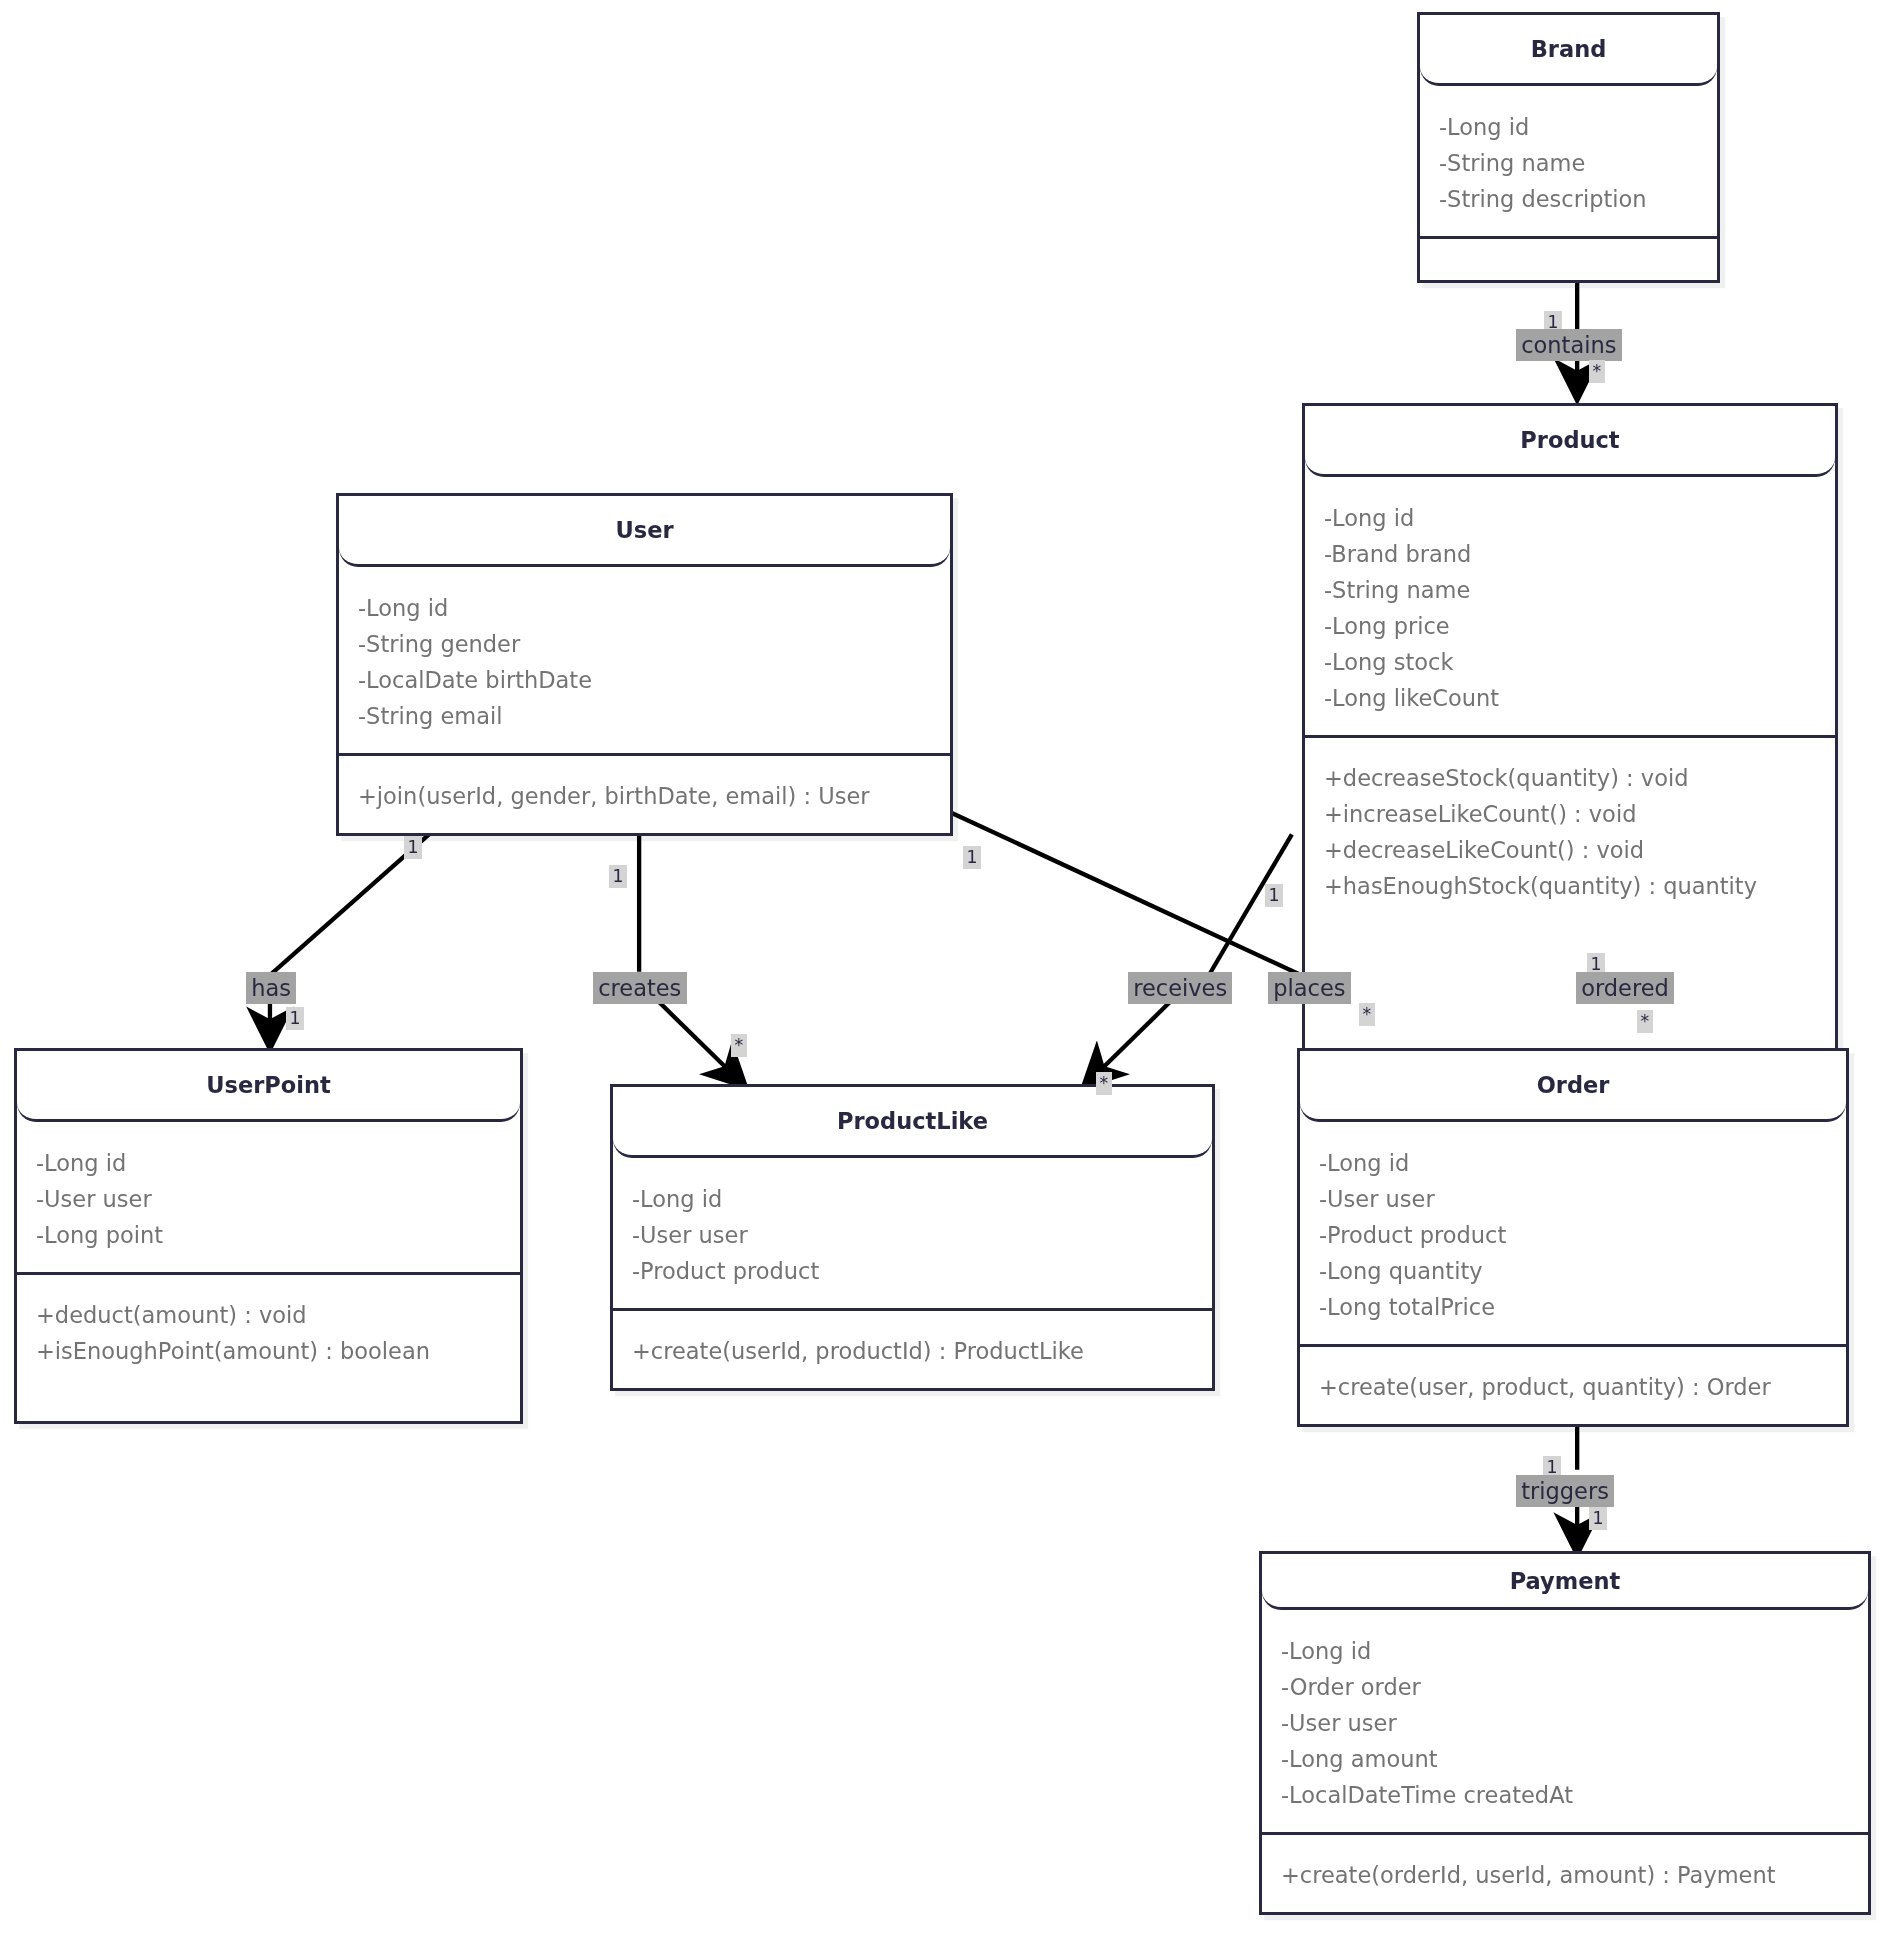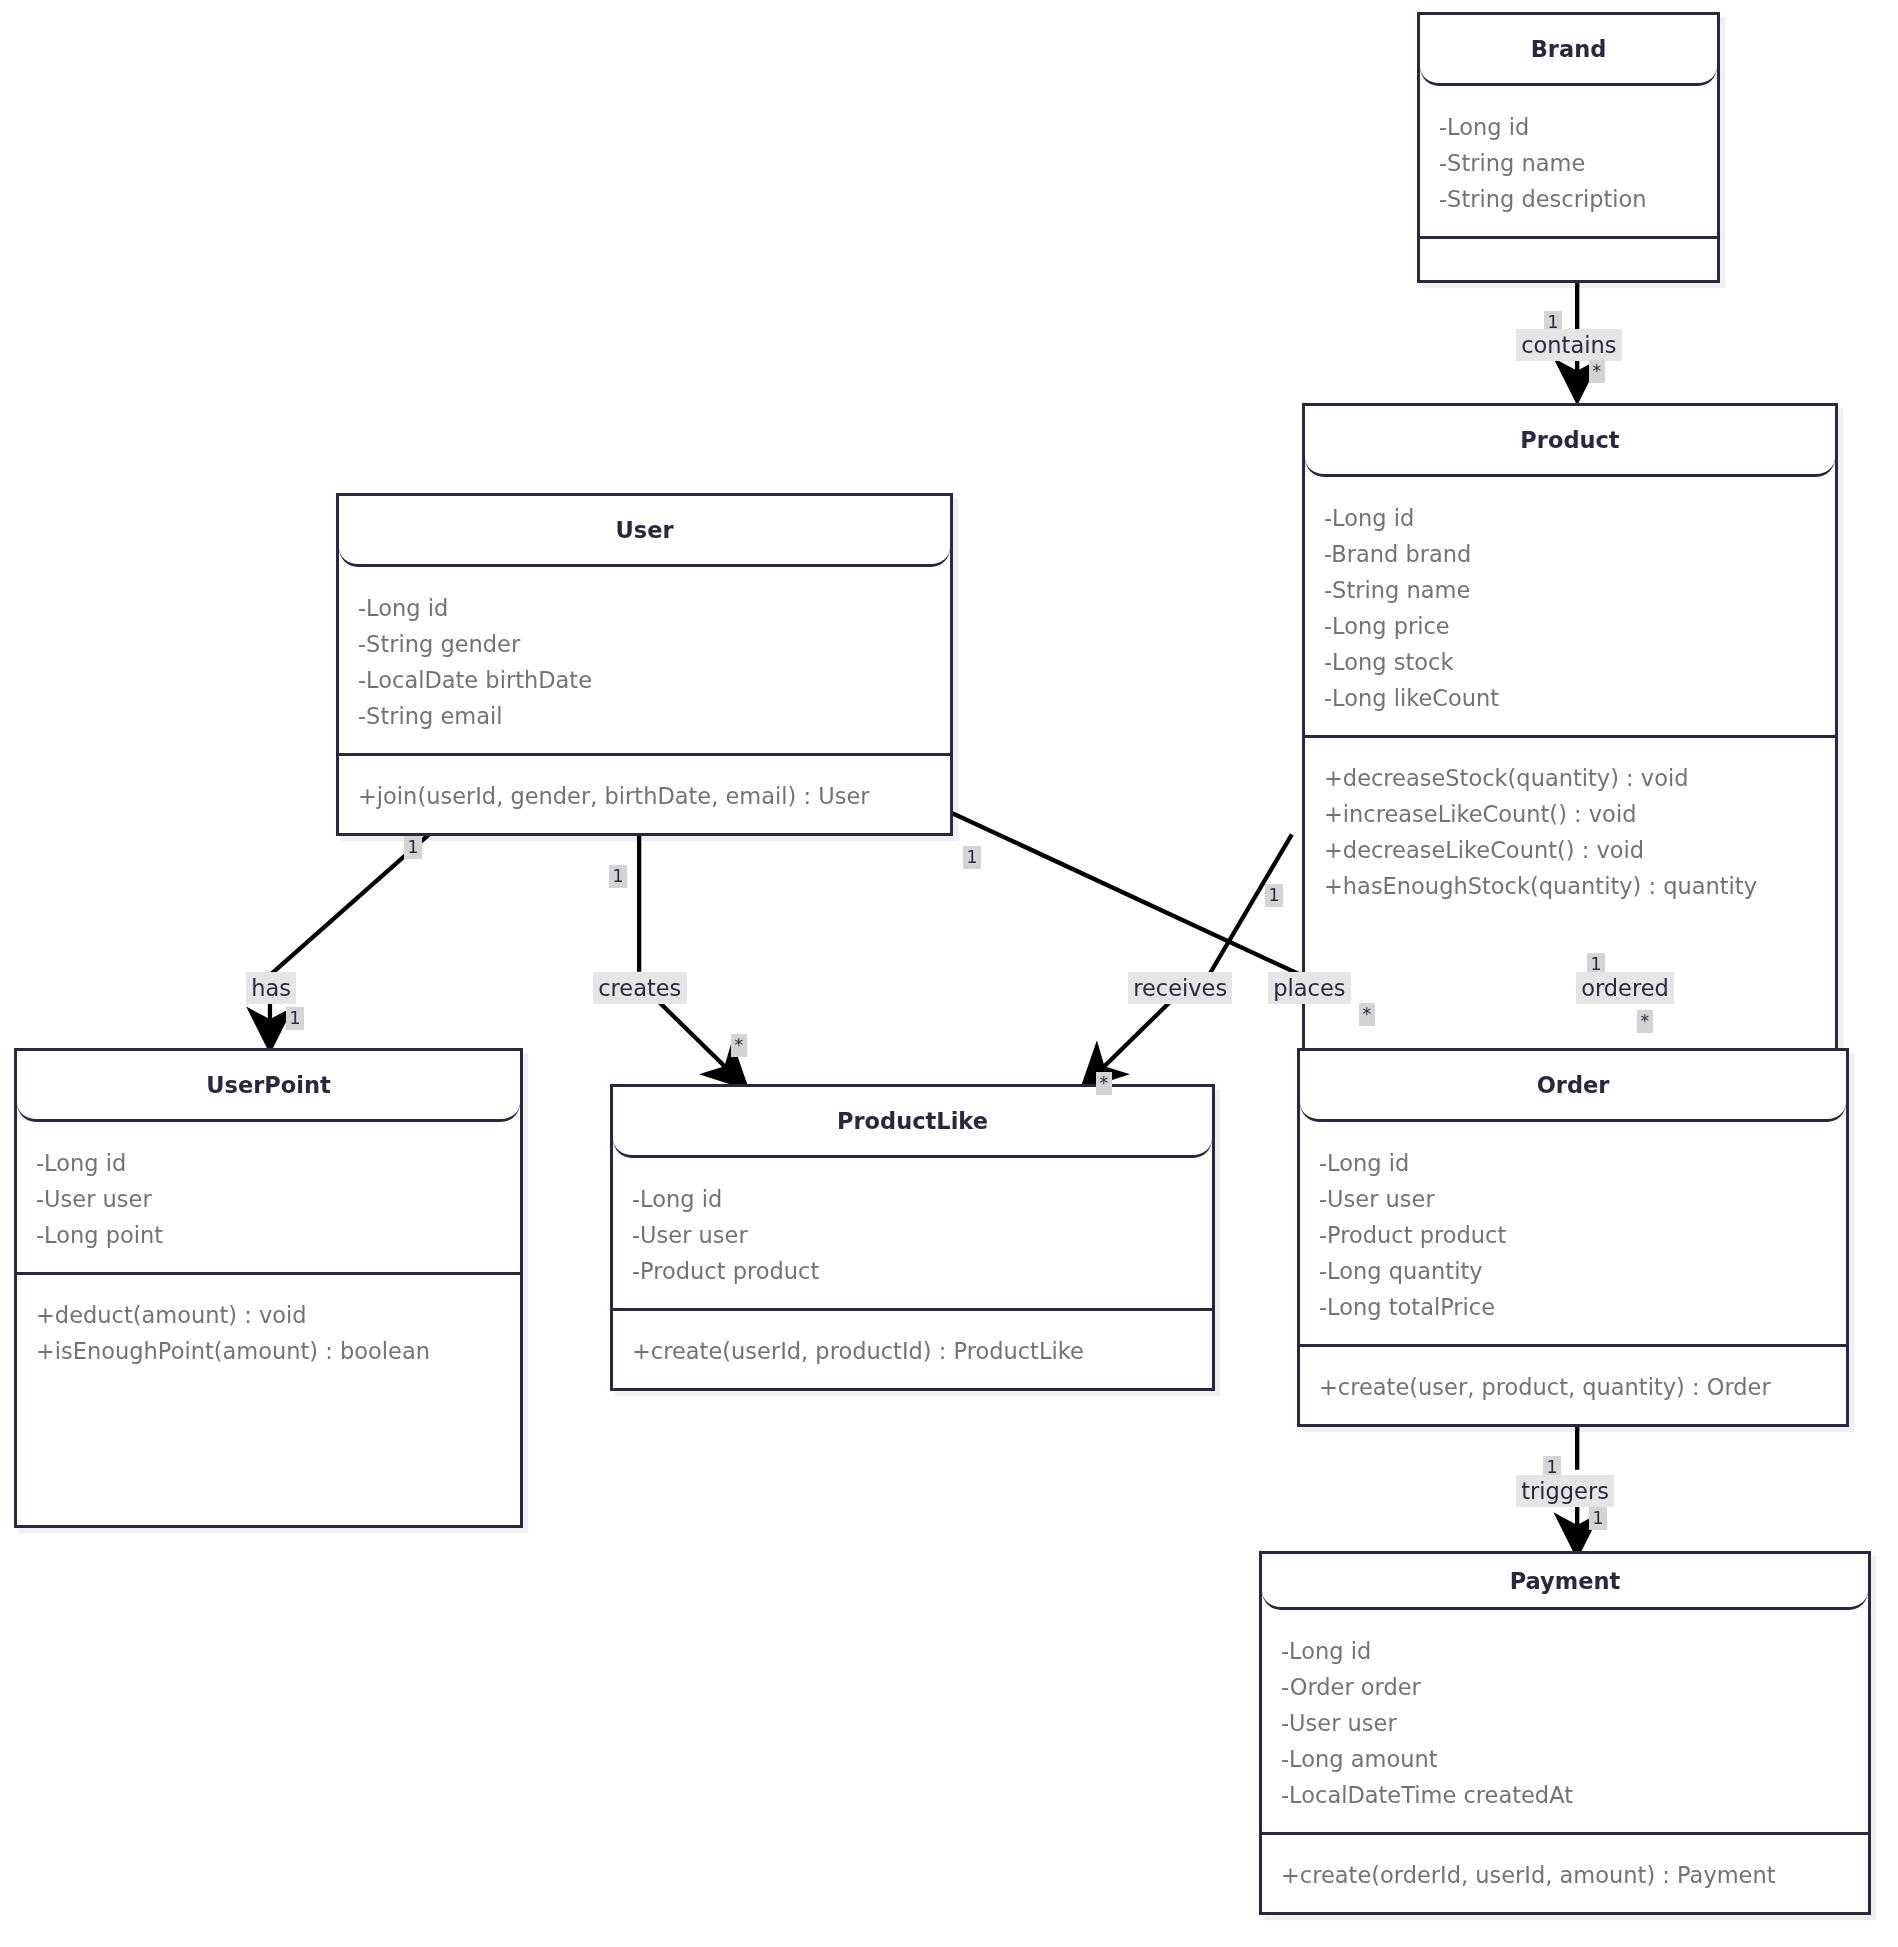--- a/index.html
+++ b/index.html
@@ -55,21 +55,21 @@
     padding: 0;
     min-height: 35px;
   }
   .uml-row {
     white-space: nowrap;
   }
 
   
   .edge-label {
     position: absolute;
-    background: #e5e5e5;
+    background: #a3a3a3;
     color: #282840;
     font-size: 22.5px;
     line-height: 29px;
     padding: 1.7px 5.2px;
     white-space: nowrap;
     z-index: 8;
   }
   .mult-label {
     position: absolute;
     background: #d4d4d4;
@@ -159,21 +159,21 @@
       <div class="uml-row">-Long id</div>
       <div class="uml-row">-String gender</div>
       <div class="uml-row">-LocalDate birthDate</div>
       <div class="uml-row">-String email</div>
     </div>
     <div class="uml-section">
       <div class="uml-row">+join(userId, gender, birthDate, email) : User</div>
     </div>
   </div>
 
-  <div class="uml-class" style="left:14px; top:1048px; width:509px; height:480px;">
+  <div class="uml-class" style="left:14px; top:1048px; width:509px; height:376px;">
     <div class="uml-title" style="height:71px;">UserPoint</div>
     <div class="uml-section with-rule">
       <div class="uml-row">-Long id</div>
       <div class="uml-row">-User user</div>
       <div class="uml-row">-Long point</div>
     </div>
     <div class="uml-section">
       <div class="uml-row">+deduct(amount) : void</div>
       <div class="uml-row">+isEnoughPoint(amount) : boolean</div>
     </div>

